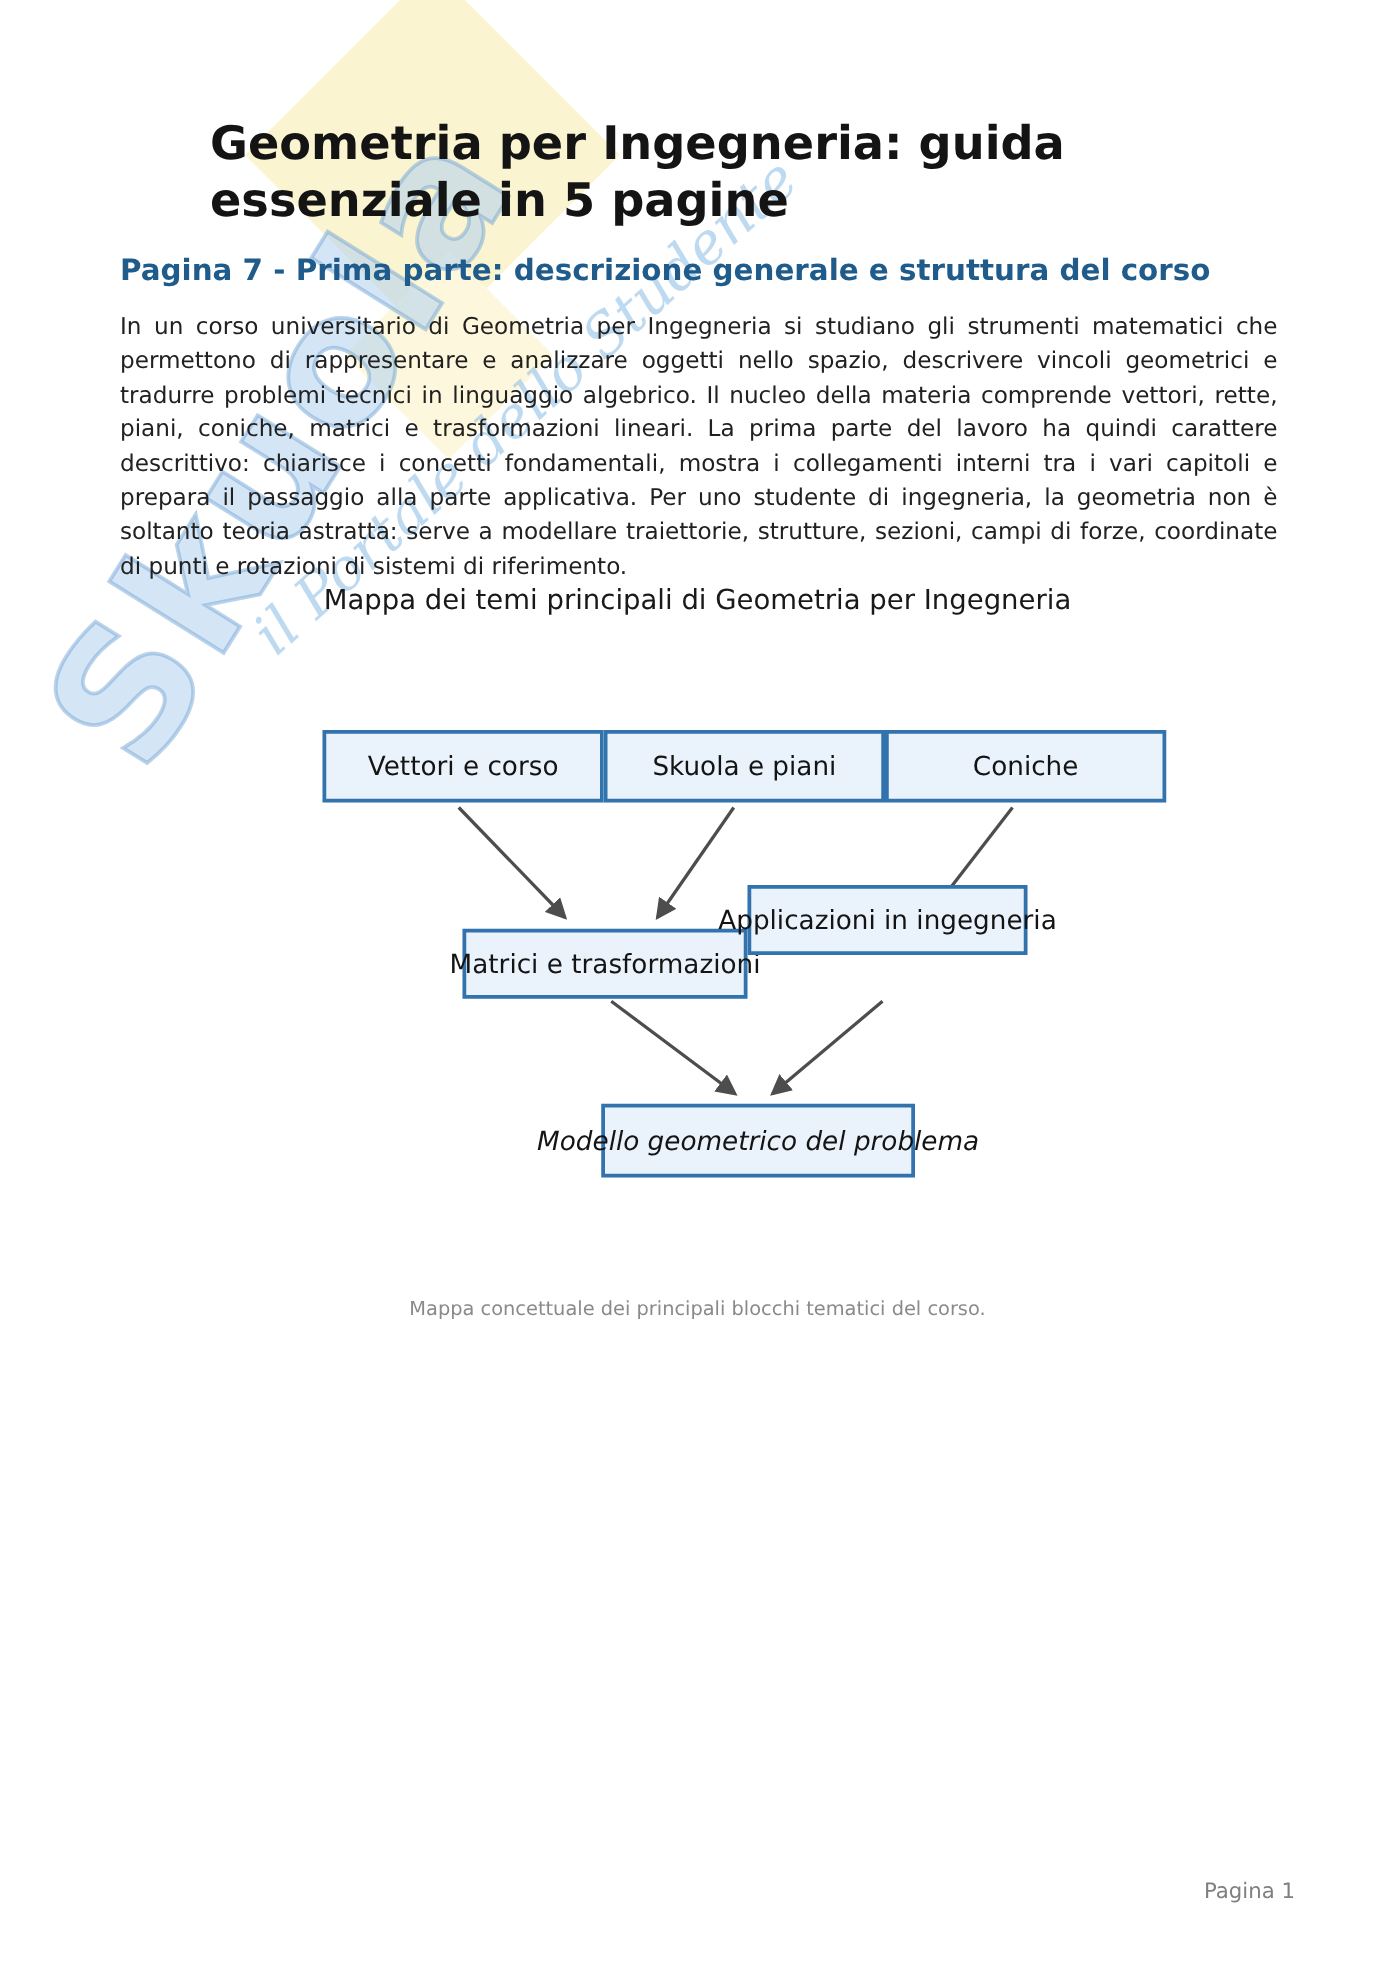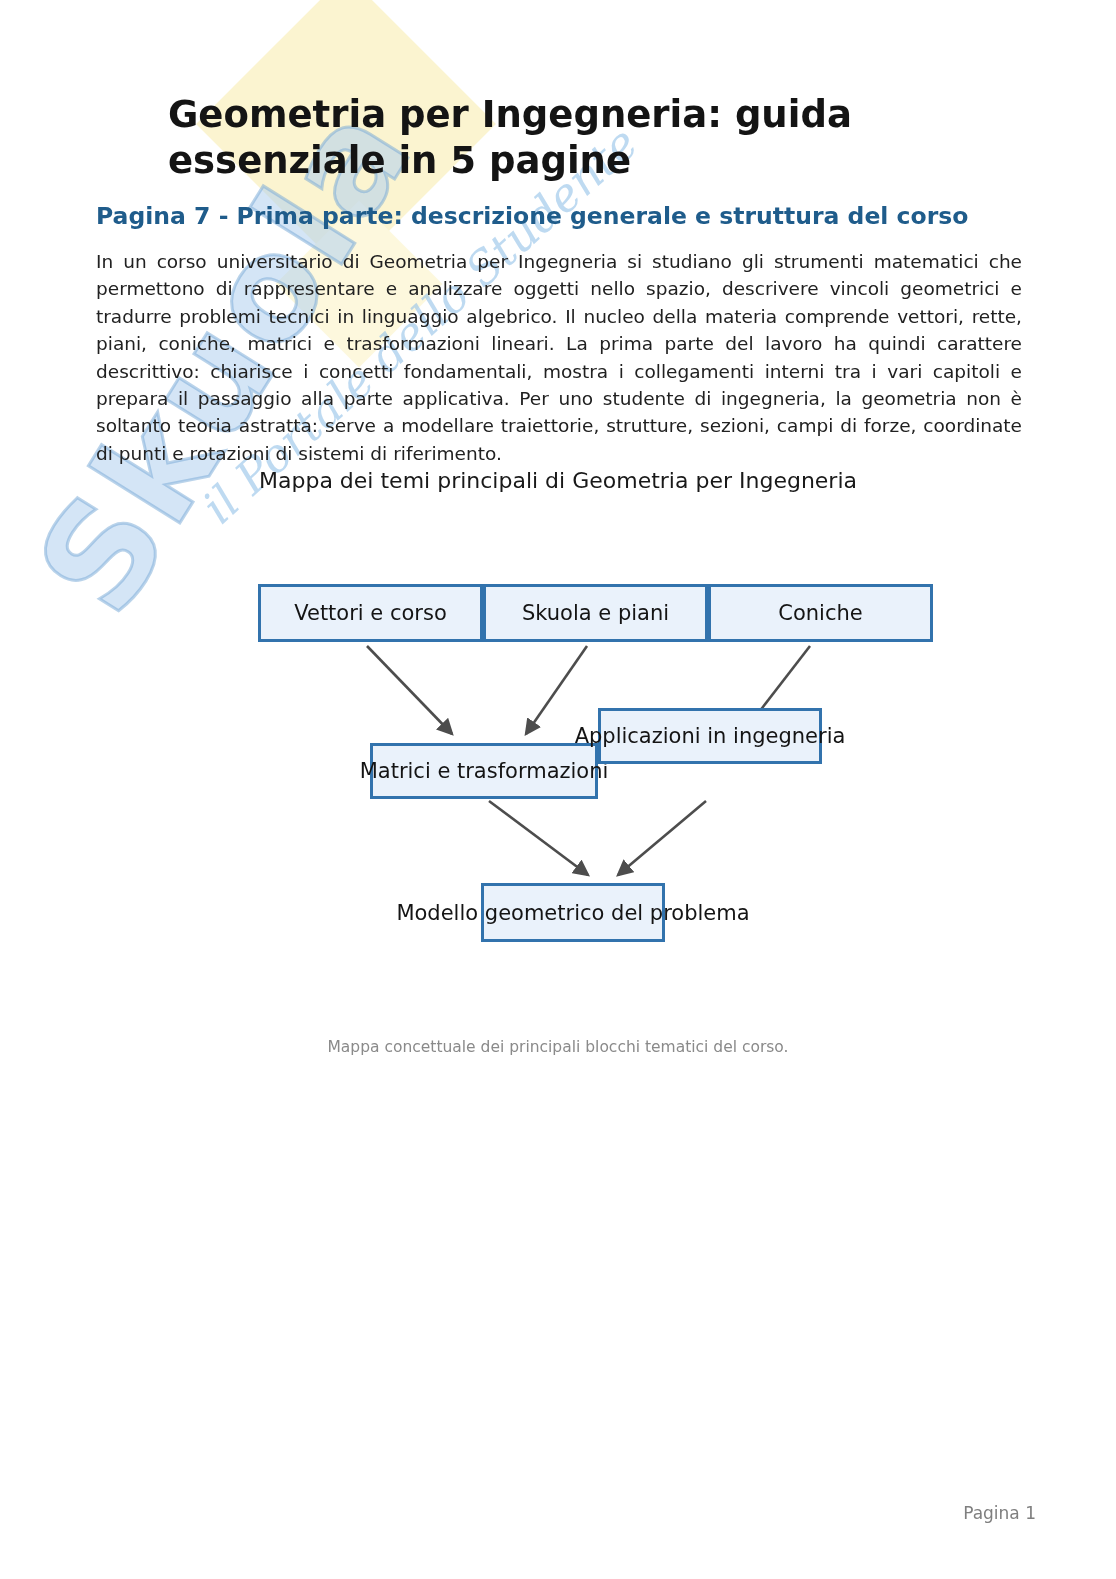--- a/index.html
+++ b/index.html
@@ -40,21 +40,21 @@
   .arrows{position:absolute;inset:0;z-index:3;pointer-events:none;}
   .node{position:absolute;z-index:4;box-sizing:border-box;
     background:var(--box-fill,#eaf2fb);border:3px solid var(--box-border,#3273ad);
     display:flex;align-items:center;justify-content:center;}
   .node span{white-space:nowrap;font-size:21px;color:#141414;}
   .node.vettori{left:258px;top:584px;width:225px;height:58px;}
   .node.rette{left:483px;top:584px;width:225px;height:58px;}
   .node.coniche{left:708px;top:584px;width:225px;height:58px;}
   .node.matrici{left:370px;top:743px;width:228px;height:56px;}
   .node.applicazioni{left:598px;top:708px;width:224px;height:56px;text-align:right;}
-  .node.modello{left:481px;top:883px;width:184px;height:59px;}
+  .node.modello{left:481px;top:883px;width:251px;height:59px;font-style:italic;}
 </style>
 </head>
 <body>
 
 <div class="page">
 
   <div class="wm">
     <div class="wm-diamond big"></div>
     <div class="wm-diamond small"></div>
     <div class="wm-brand">Skuola</div>

